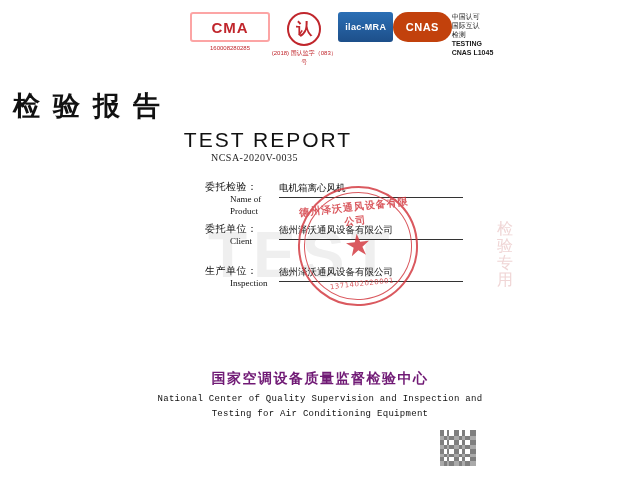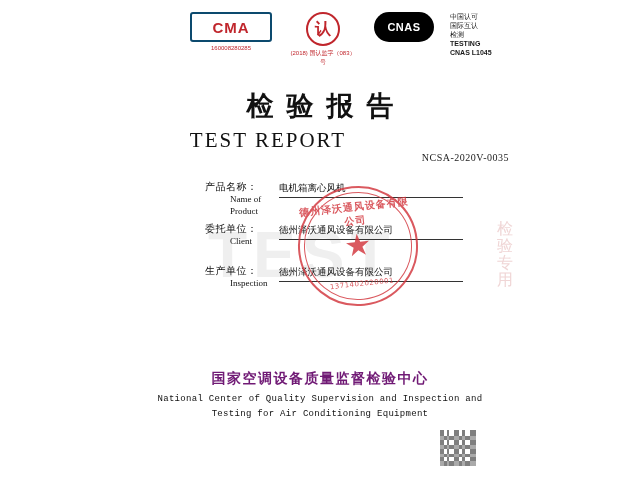--- a/index.html
+++ b/index.html
@@ -35,21 +35,21 @@
   .mark {
     position: relative;
     text-align: center;
   }
 
   
   .cma {
     width: 82px;
   }
   .cma-box {
-    border: 2px solid #0c4a6e;
+    border: 2px solid #fca5a5;
     border-radius: 3px;
     height: 26px;
     display: flex;
     align-items: center;
     justify-content: center;
     font-family: "Liberation Sans", sans-serif;
     font-weight: bold;
     font-size: 15px;
     letter-spacing: 1px;
     color: #c0262c;
@@ -112,21 +112,21 @@
     font-family: "Liberation Sans", sans-serif;
   }
 
   
   .cnas {
     width: 60px;
   }
   .cnas-badge {
     height: 30px;
     border-radius: 15px;
-    background: #000000;
+    background: #c2410c;
     color: #ffffff;
     display: flex;
     align-items: center;
     justify-content: center;
     font-family: "Liberation Sans", sans-serif;
     font-size: 11px;
     font-weight: bold;
     letter-spacing: 0.5px;
   }
   .cnas-sub {
@@ -148,45 +148,45 @@
   .cnastext .bold {
     font-weight: bold;
   }
 
   
   .title-cn {
     position: absolute;
     top: 88px;
     left: 0;
     width: 640px;
-    text-align: center;
+    text-align: left;
     font-family: "DejaVu Serif", serif;
     font-size: 27px;
     font-weight: bold;
     letter-spacing: 13px;
     text-indent: 13px;
     color: #111111;
   }
   .title-en {
     position: absolute;
     top: 128px;
     left: 0;
     width: 536px;
     text-align: center;
-    font-family: Liberation Serif, serif;
+    font-family: Liberation Sans, sans-serif;
     font-size: 21px;
     letter-spacing: 2px;
     color: #111111;
   }
   .report-no {
     position: absolute;
     top: 152px;
     left: 0;
     width: 509px;
-    text-align: right;
+    text-align: center;
     font-family: "Liberation Serif", serif;
     font-size: 10px;
     letter-spacing: 0.5px;
     color: #222222;
   }
 
   
   .fields {
     position: absolute;
     top: 180px;
@@ -361,20 +361,24 @@
     <div class="mark cma">
       <div class="cma-box">CMA</div>
       <div class="cma-no">160008280285</div>
     </div>
 
     <div class="mark cal">
       <div class="cal-circle">认</div>
       <div class="cal-sub">(2018) 国认监字（083）号</div>
     </div>
 
+    <div class="mark ilac">
+      <div class="ilac-badge">ilac-MRA</div>
+      <div class="ilac-sub"></div>
+    </div>
 
     <div class="mark cnas">
       <div class="cnas-badge">CNAS</div>
       <div class="cnas-sub"></div>
     </div>
 
     <div class="cnastext">
       <div>中国认可</div>
       <div>国际互认</div>
       <div>检测</div>
@@ -385,21 +389,21 @@
   </div>
 
   <div class="title-cn">检验报告</div>
   <div class="title-en">TEST REPORT</div>
   <div class="report-no">NCSA-2020V-0035</div>
 
   <div class="fields">
 
     <div class="field-row">
       <div class="field-label">
-        <div class="label-cn">产品名称：</div>
+        <div class="label-cn">委托检验：</div>
         <div class="label-en">Name of Product</div>
       </div>
       <div class="field-value">电机箱离心风机</div>
     </div>
 
     <div class="field-row">
       <div class="field-label">
         <div class="label-cn">委托单位：</div>
         <div class="label-en">Client</div>
       </div>

